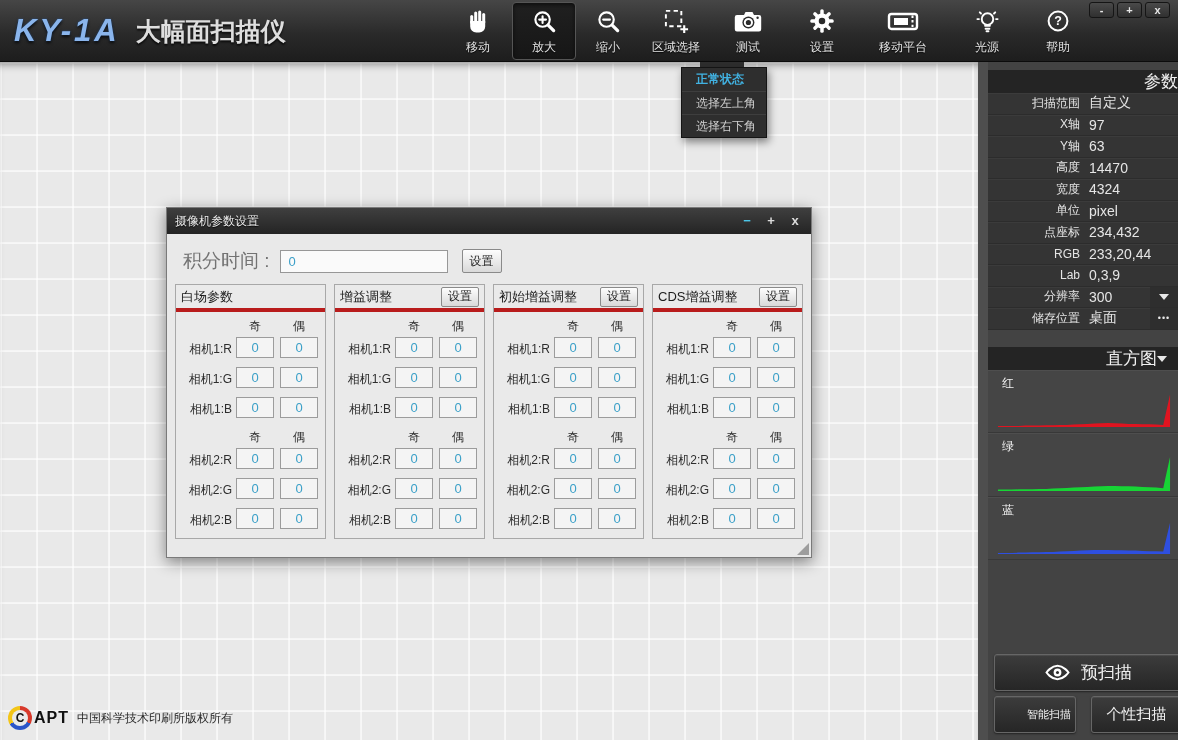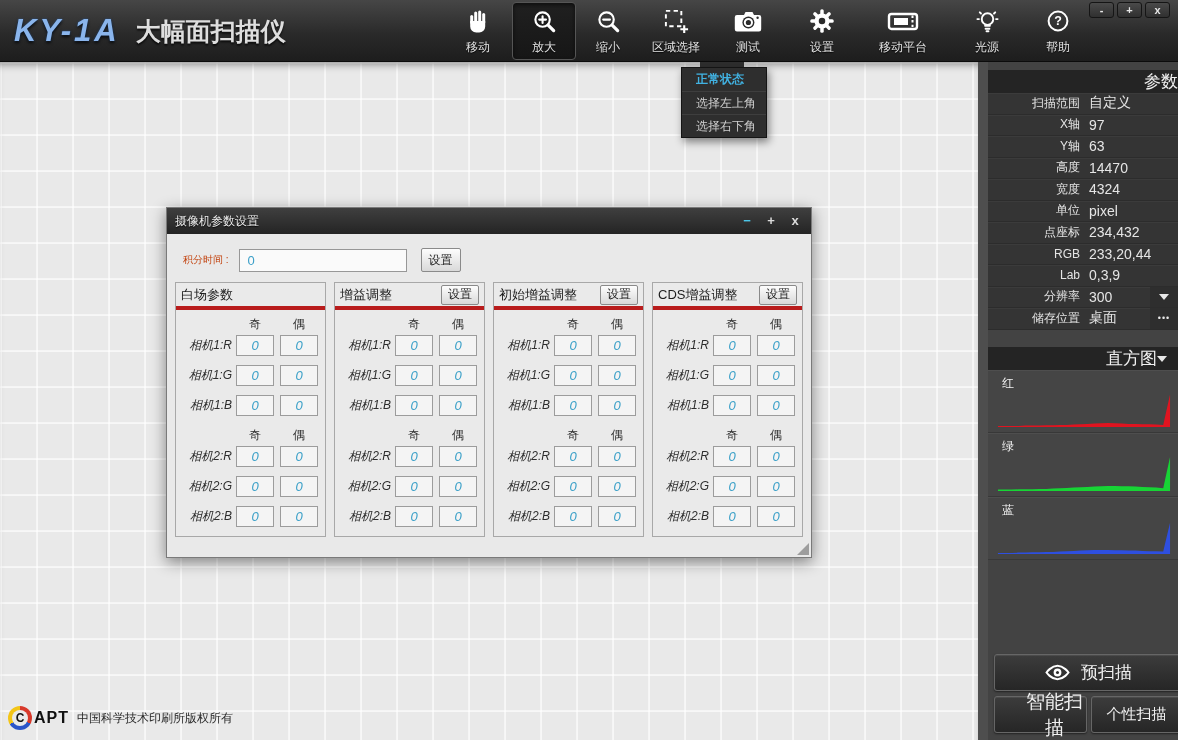--- a/index.html
+++ b/index.html
@@ -52,40 +52,40 @@
   .dialog { position:absolute; left:166px; top:207px; width:646px; height:351px; z-index:20;
     border:1px solid #7a7a7a; box-shadow:0 4px 14px rgba(0,0,0,.45); background:#e9e9e9; }
   .dlg-titlebar { height:26px; background:linear-gradient(#3f3f3f,#242424); display:flex; align-items:center;
     padding:0 8px; }
   .dlg-title { flex:1; font-size:12px; color:#ececec; text-shadow:0 1px 1px #000; }
   .dlg-btn { width:16px; height:16px; line-height:15px; text-align:center; font-size:13px; font-weight:bold;
     color:#dcdcdc; cursor:pointer; margin-left:8px; }
   .dlg-btn.min { color:#4cc6e8; }
   .dlg-body { position:absolute; left:0; top:26px; right:0; bottom:0; background:#e9e9e9; }
   .integ-row { display:flex; align-items:center; margin:14px 0 10px 16px; }
-  .integ-label { font-size:10px; color:#c2410c; }
+  .integ-label { font-size:19px; color:#737373; }
   .integ-input { width:168px; height:23px; margin-left:10px; border:1px solid #979797; background:#fafafa;
     color:#3b9fc8; font-size:13px; padding-left:8px; font-family:inherit; }
   .set-btn { width:40px; height:24px; margin-left:14px; font-size:12px; color:#1d1d1d;
     background:linear-gradient(#fdfdfd,#d9d9d9); border:1px solid #8a8a8a; border-radius:2px; cursor:pointer;
     font-family:inherit; }
   .groups { display:flex; gap:8px; padding:0 8px; }
   .group { width:151px; background:#eaeaea; border:1px solid #a8a8a8; }
   .group-hd { height:27px; display:flex; align-items:center; justify-content:space-between;
     padding:0 5px; border-bottom:4px solid #b91c1c; }
   .group-title { font-size:13px; color:#1c1c1c; }
   .mini-set { width:38px; height:20px; font-size:12px; color:#1d1d1d; background:linear-gradient(#fdfdfd,#d9d9d9);
     border:1px solid #8a8a8a; border-radius:2px; cursor:pointer; font-family:inherit; }
   .group-body { padding:4px 6px 0 6px; }
   .cam-block { margin-bottom:7px; }
   .col-hd { display:flex; align-items:center; height:21px; }
   .col-spacer { width:54px; }
   .col-h { width:38px; text-align:center; font-size:12px; color:#2d2d2d; }
   .col-h.even { margin-left:6px; }
-  .in-row { display:flex; align-items:center; margin-bottom:9px;font-style:italic; }
+  .in-row { display:flex; align-items:flex-end; margin-bottom:9px; }
   .in-label { width:50px; margin-right:4px; text-align:right; font-size:12px; color:#2d2d2d; white-space:nowrap; }
   .cell { width:38px; height:21px; line-height:19px; text-align:center; background:#f4f4f4;
     border:1px solid #9c9c9c; color:#3ba0c8; font-size:13px; cursor:text; }
   .cell + .cell { margin-left:6px; }
   .grip { position:absolute; right:2px; bottom:2px; width:0; height:0;
     border-left:12px solid transparent; border-bottom:12px solid #9d9d9d; cursor:nwse-resize; }
 
   
   .sidebar { position:absolute; left:978px; top:62px; width:200px; height:678px; background:#4e4e4e; z-index:25; }
   .side-inner { position:absolute; left:10px; top:0; right:0; bottom:0; background:#434343; }
@@ -106,21 +106,21 @@
   .hist-area { position:absolute; left:0; right:0; top:308px; height:190px; background:#454545; }
   .hist-block { height:63.3px; position:relative; border-bottom:1px solid #383838;
     box-shadow:inset 0 1px 0 rgba(255,255,255,.05); }
   .hist-label { position:absolute; left:14px; top:5px; font-size:12px; color:#f2f2f2; }
   .hist-svg { position:absolute; left:8px; bottom:3px; width:176px; height:40px; }
   .scan-btn { position:absolute; background:linear-gradient(#3c3c3c,#262626); border:1px solid #666;
     border-radius:3px; color:#f0f0f0; display:flex; align-items:center; justify-content:center;
     cursor:pointer; box-shadow:inset 0 1px 0 rgba(255,255,255,.08), 0 1px 2px rgba(0,0,0,.5);
     font-family:inherit; }
   .prescan { left:6px; top:592px; width:188px; height:37px; font-size:17px; gap:10px; }
-  .smart { left:6px; top:634px; width:93px; height:37px; font-size:19px;padding-left:28px; }
+  .smart { left:6px; top:634px; width:82px; height:37px; font-size:11px;padding-left:28px; }
   .custom { left:103px; top:634px; width:91px; height:37px; font-size:15px; }
 
   
   .footer { position:absolute; left:8px; bottom:10px; display:flex; align-items:center; gap:2px; z-index:5; }
   .capt-ring { position:relative; width:24px; height:24px; border-radius:50%;
     background:conic-gradient(#d8392b 0 33%, #2b55c8 33% 66%, #f3c518 66% 100%); }
   .capt-ring::before { content:""; position:absolute; inset:4px; background:#eaeaea; border-radius:50%; }
   .capt-c { position:relative; display:block; width:24px; line-height:24px; text-align:center;
     font-size:12px; font-weight:bold; color:#111; }
   .capt-rest { font-size:16px; font-weight:bold; color:#111; letter-spacing:1px; }

